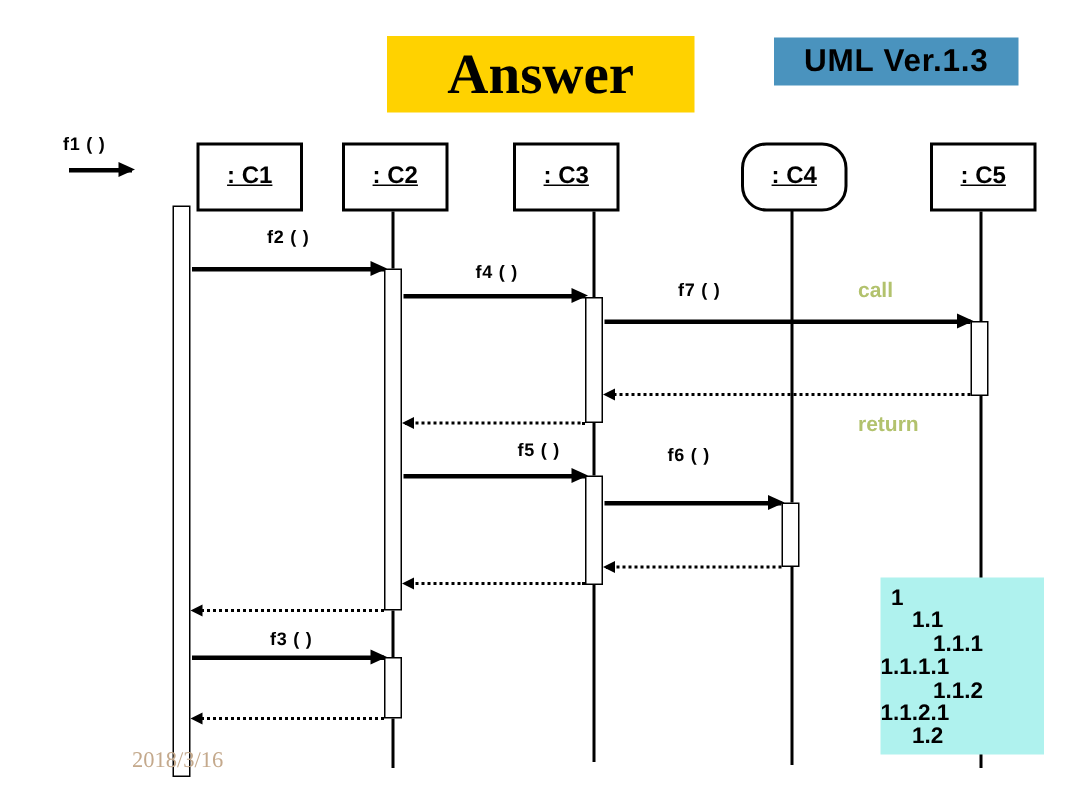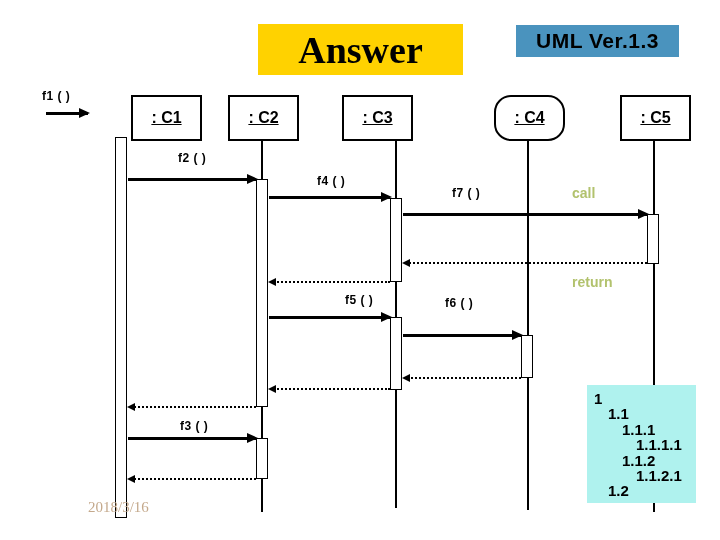--- a/index.html
+++ b/index.html
@@ -51,21 +51,21 @@
   .numbering-box{
     position:absolute;left:587px;top:385px;width:109px;height:118px;
     background:var(--numbering-bg,#aff2ee);z-index:5;
     font-weight:bold;font-size:15px;line-height:15.4px;
     padding-top:6px;box-sizing:border-box;
   }
   .num-line{white-space:nowrap;}
   .ind-0{padding-left:7px;}
   .ind-1{padding-left:21px;}
   .ind-2{padding-left:35px;}
-  .ind-3{padding-left:49px;}
+  .ind-3{}
   
   .date{
     position:absolute;left:88px;top:499px;z-index:6;
     font-family:"Liberation Serif", serif;font-size:15px;
     color:var(--date-color,#c4a98c);
   }
 </style>
 </head>
 <body>
 

